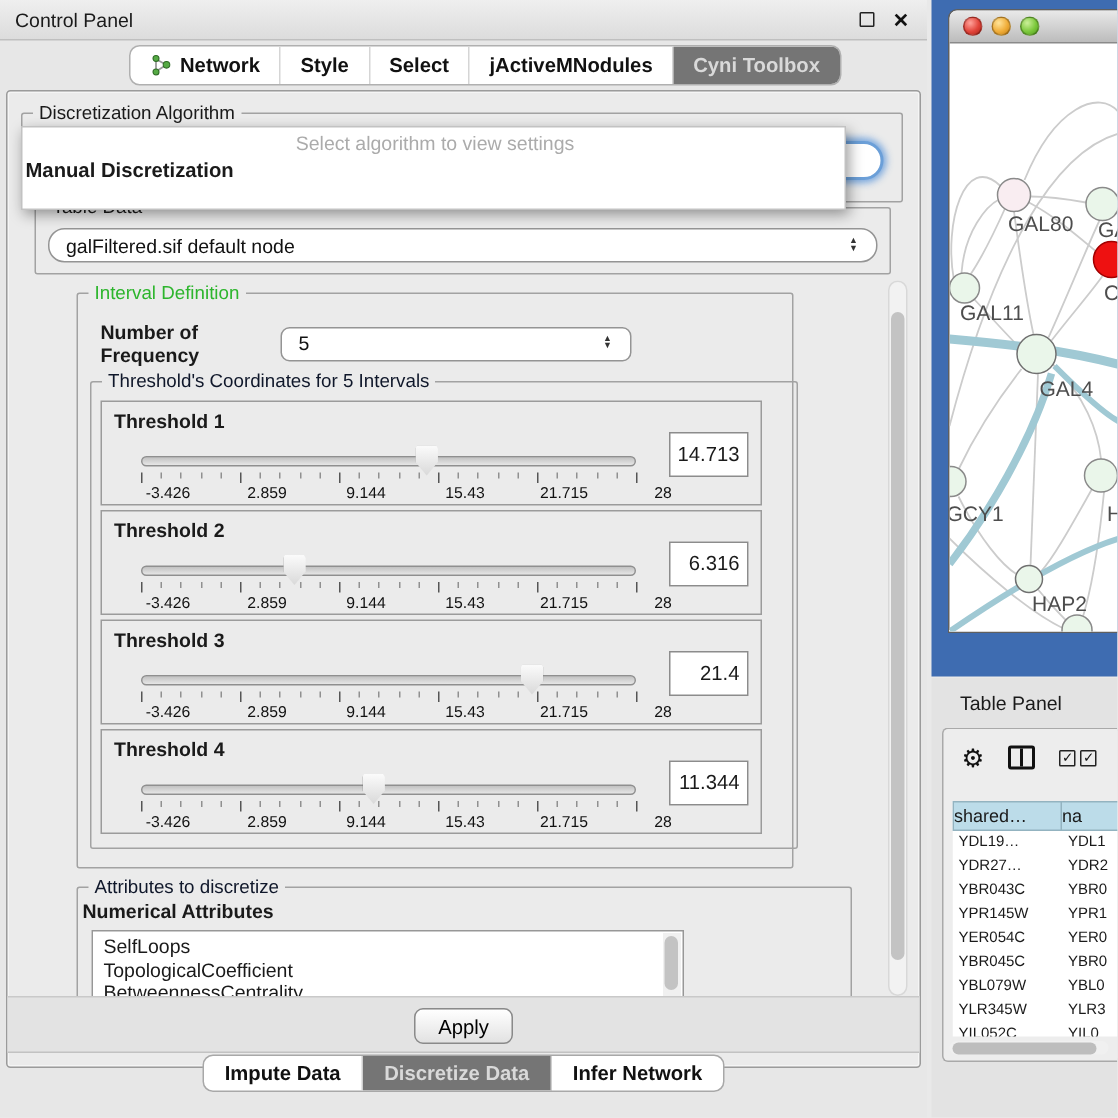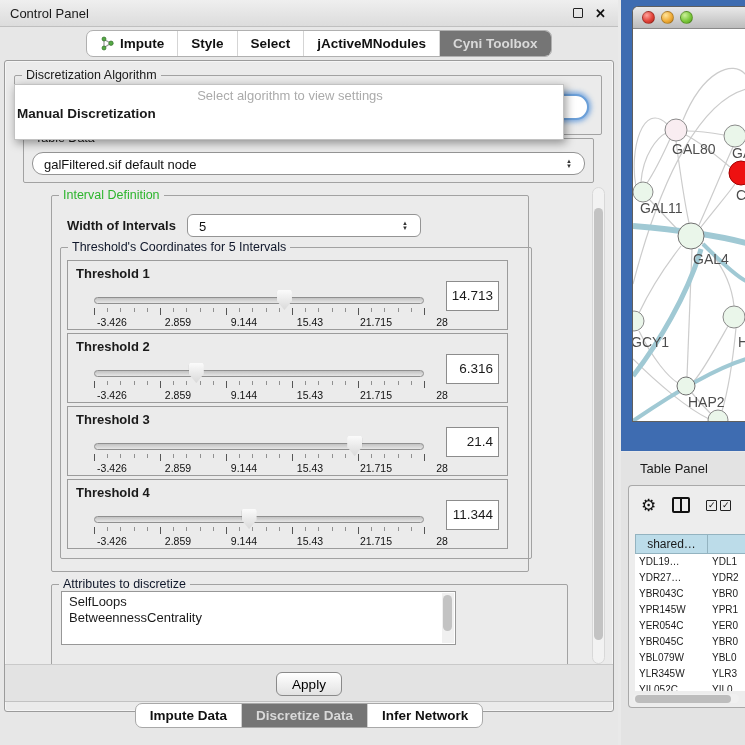--- a/index.html
+++ b/index.html
@@ -124,21 +124,21 @@
   .gear { font-size:17px; color:#111; line-height:17px; cursor:pointer; }
   .colicon { width:18px; height:16px; border:2px solid #111; border-radius:2px; cursor:pointer;
              background:linear-gradient(90deg, transparent 6px, #111 6px 8px, transparent 8px); }
   .chk { width:11px; height:11px; border:1.5px solid #222; border-radius:1px; font-size:9px;
          line-height:9px; text-align:center; color:#111; cursor:pointer; }
   .chk-pair { display:flex; gap:3px; }
   .tp-table { position:absolute; left:6px; top:48px; width:111px; height:157px; overflow:hidden; }
   .tp-inner { width:162px; }
   .tp-hrow { display:flex; }
   .tp-hcell { height:20px; background:#bcdce9; border:1px solid #93b3c0; border-left:none;
-              font-size:12px; line-height:18px; text-align:center; overflow:hidden; white-space:nowrap; cursor:pointer; }
+              font-size:12px; line-height:18px; text-align:left; overflow:hidden; white-space:nowrap; cursor:pointer; }
   .tp-hcell:first-child { border-left:1px solid #93b3c0; }
   .tp-rows { background:#fff; }
   .tp-row { display:flex; height:16px; cursor:pointer; }
   .tp-cell { font-size:10px; line-height:16px; padding-left:4px; white-space:nowrap; overflow:hidden; }
   .c1 { width:73px; } .c2 { width:89px; }
   .tp-hscroll { position:absolute; left:4px; top:208px; width:106px; height:9px; background:#f0f0f0;
                 border-radius:5px; }
   .tp-hscroll .thumb { position:absolute; left:2px; top:0.5px; width:96px; height:8px; background:#bdbdbd;
                        border-radius:4px; }
 
@@ -158,21 +158,21 @@
   <div class="top-tabs">
       <div class="tab-item">
         <svg viewBox="0 0 15 15" class="net-icon">
           <line x1="4" y1="3.5" x2="4" y2="11.5" stroke="#9a9a9a" stroke-width="1.2"></line>
           <line x1="5" y1="4" x2="10.5" y2="7" stroke="#9a9a9a" stroke-width="1.2"></line>
           <line x1="5" y1="11" x2="10.5" y2="7.5" stroke="#9a9a9a" stroke-width="1.2"></line>
           <circle cx="4" cy="3" r="2" fill="#55aa44" stroke="#2f6b26" stroke-width="0.7"></circle>
           <circle cx="4" cy="12" r="2" fill="#55aa44" stroke="#2f6b26" stroke-width="0.7"></circle>
           <circle cx="11" cy="7.2" r="2.2" fill="#55aa44" stroke="#2f6b26" stroke-width="0.7"></circle>
         </svg>
-        <span>Impute</span>
+        <span>Network</span>
       </div>
       <div class="tab-item">
         <span>Style</span>
       </div>
       <div class="tab-item">
         <span>Select</span>
       </div>
       <div class="tab-item">
         <span>jActiveMNodules</span>
       </div>
@@ -203,21 +203,21 @@
           </span>
       </div>
     </div>
 
     <div class="scroll-area">
       <div class="scroll-content">
         <div class="group interval-group">
           <span class="group-title gt-green">Interval Definition</span>
 
           <div class="num-row">
-            <span class="num-label">Width of Intervals</span>
+            <span class="num-label">Number of Frequency</span>
             <div class="combo num-combo">
               <span class="combo-text">5</span>
               <span class="spinner">
                   <span>▲</span>
                   <span>▼</span>
                 </span>
             </div>
           </div>
 
           <div class="group thresh-group">
@@ -398,23 +398,25 @@
                     <span style="left: 100%;">28</span>
                   </div>
                   <div class="value-box">11.344</div>
                 </div>
               </div>
           </div>
         </div>
 
         <div class="group attr-group">
           <span class="group-title gt-blue">Attributes to discretize</span>
+          <div class="attr-subtitle">Numerical Attributes</div>
           <div class="attr-list">
             <div>
                 <div class="item">SelfLoops</div>
+                <div class="item">TopologicalCoefficient</div>
                 <div class="item">BetweennessCentrality</div>
               </div>
             <div class="list-scroll">
                 <div class="thumb"></div>
               </div>
           </div>
         </div>
       </div>
       <div class="vscroll">
           <div class="thumb"></div>

